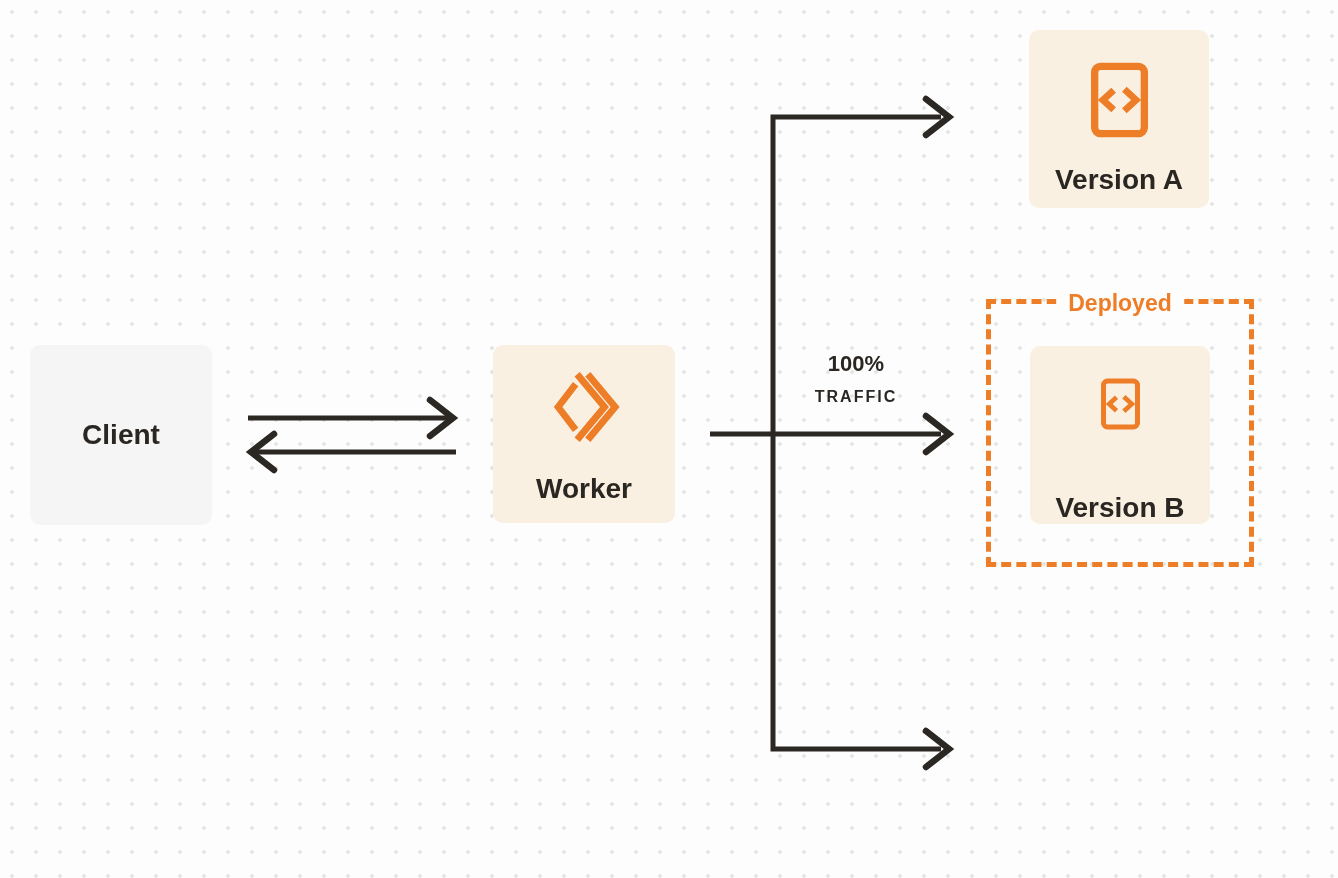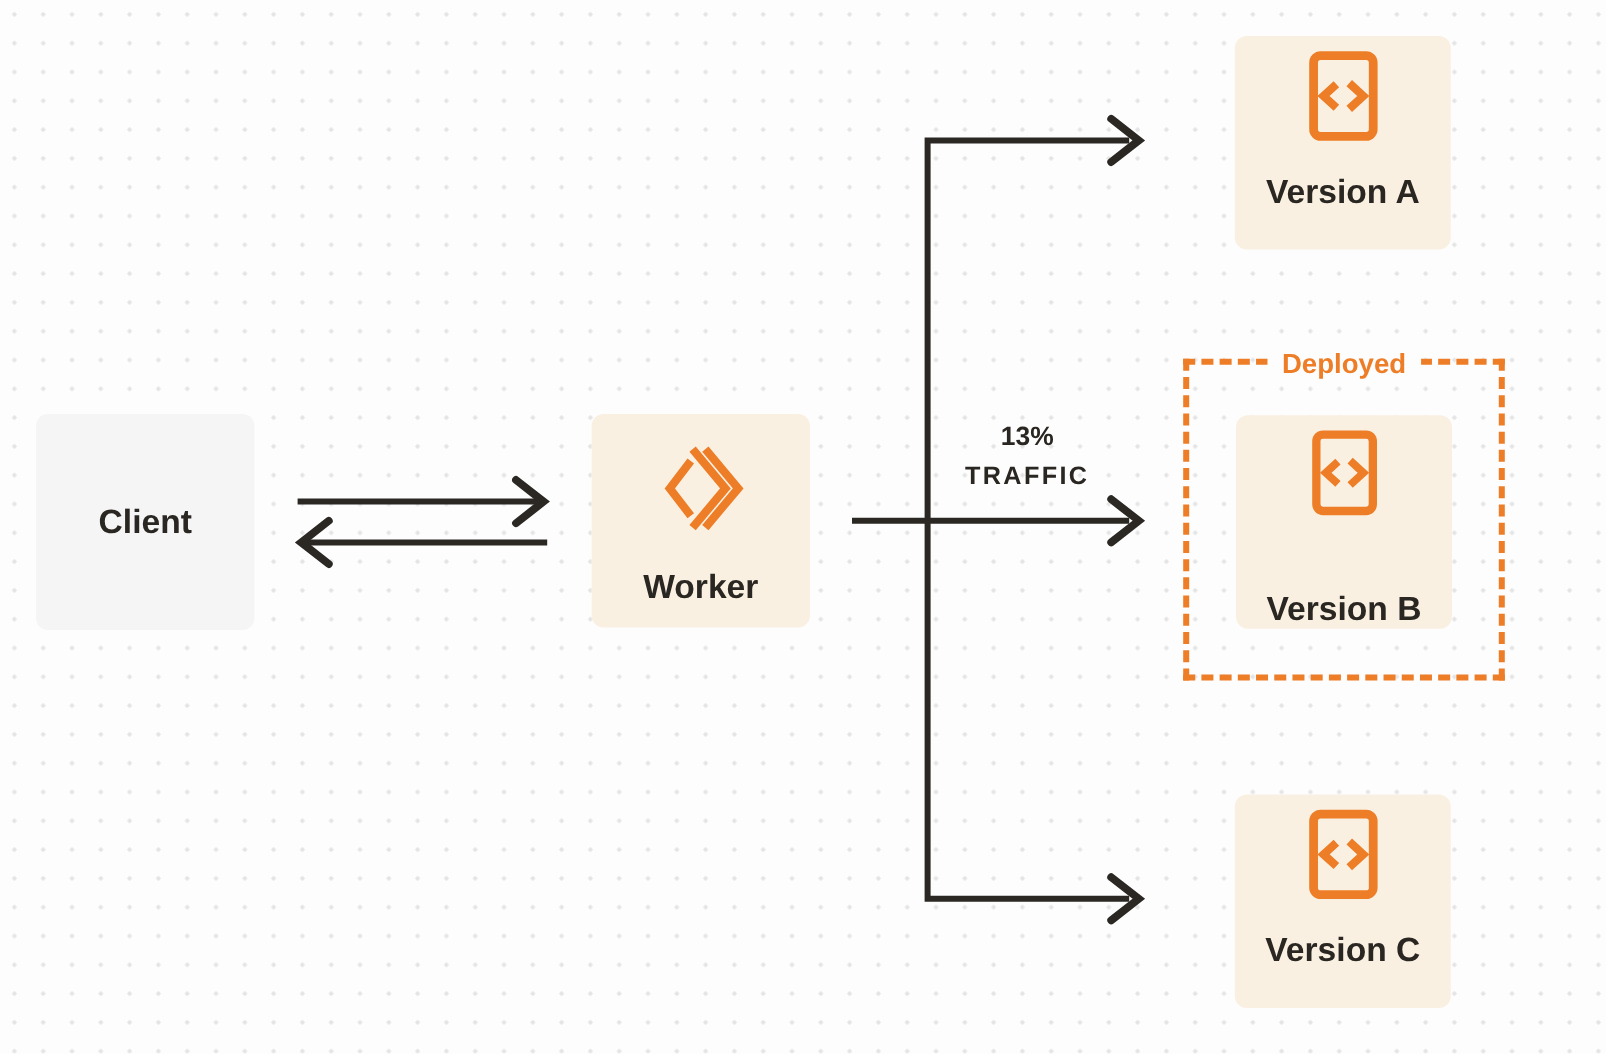--- a/index.html
+++ b/index.html
@@ -49,21 +49,21 @@
   }
   .worker-node {
     left: 493px; top: 345px; width: 182px; height: 178px;
     background: var(--cream, #faf0e1);
     padding-top: 22px;
   }
   .worker-node .node-label { margin-top: 26px; }
   .version-node {
     width: 180px; height: 178px;
     background: var(--cream, #faf0e1);
-    padding-top: 12px;
+    padding-top: 32px;
   }
   .version-node .node-label { margin-top: 26px; }
   #version-a { left: 1029px; top: 30px; }
   #version-b { left: 1030px; top: 346px; gap: 36px; }
   #version-c { left: 1029px; top: 662px; }
 
   .deployed-box {
     position: absolute;
     left: 986px; top: 299px;
     width: 268px; height: 268px;
@@ -85,21 +85,21 @@
   .traffic-label {
     position: absolute;
     left: 779px; top: 347px;
     width: 154px;
     text-align: center;
     color: var(--ink, #2a2622);
     font-weight: bold;
     font-size: 22px;
     line-height: 33px;
   }
-  .traffic-label .spaced { letter-spacing: 2px; font-size: 21px; }
+  .traffic-label .spaced { letter-spacing: 2px; font-size: 16px; }
 
   .workers-logo { width: 76px; height: 80px; display: block; }
   .workers-logo polyline {
     fill: none;
     stroke: var(--orange, #ed7d26);
     stroke-width: 9;
     stroke-linecap: butt;
     stroke-linejoin: miter;
   }
   .code-icon { width: 59px; height: 76px; display: block; }
@@ -173,27 +173,19 @@
 
   <div class="node version-node" id="version-b">
     <svg class="code-icon" viewBox="0 0 60 78">
       <rect x="4.5" y="4.5" width="51" height="69" rx="6"></rect>
       <polyline points="24,29 13,39 24,49"></polyline>
       <polyline points="35,28 47,39 35,50"></polyline>
     </svg>
     <span class="node-label">Version B</span>
   </div>
 
-  <div class="node version-node" id="version-c">
-    <svg class="code-icon" viewBox="0 0 60 78">
-      <rect x="4.5" y="4.5" width="51" height="69" rx="6"></rect>
-      <polyline points="24,29 13,39 24,49"></polyline>
-      <polyline points="35,28 47,39 35,50"></polyline>
-    </svg>
-    <span class="node-label">Version C</span>
-  </div>
 
   <div class="traffic-label">
-    <div>13%</div>
+    <div>100%</div>
     <div class="spaced">TRAFFIC</div>
   </div>
 
 </div>
 
 </body></html>

